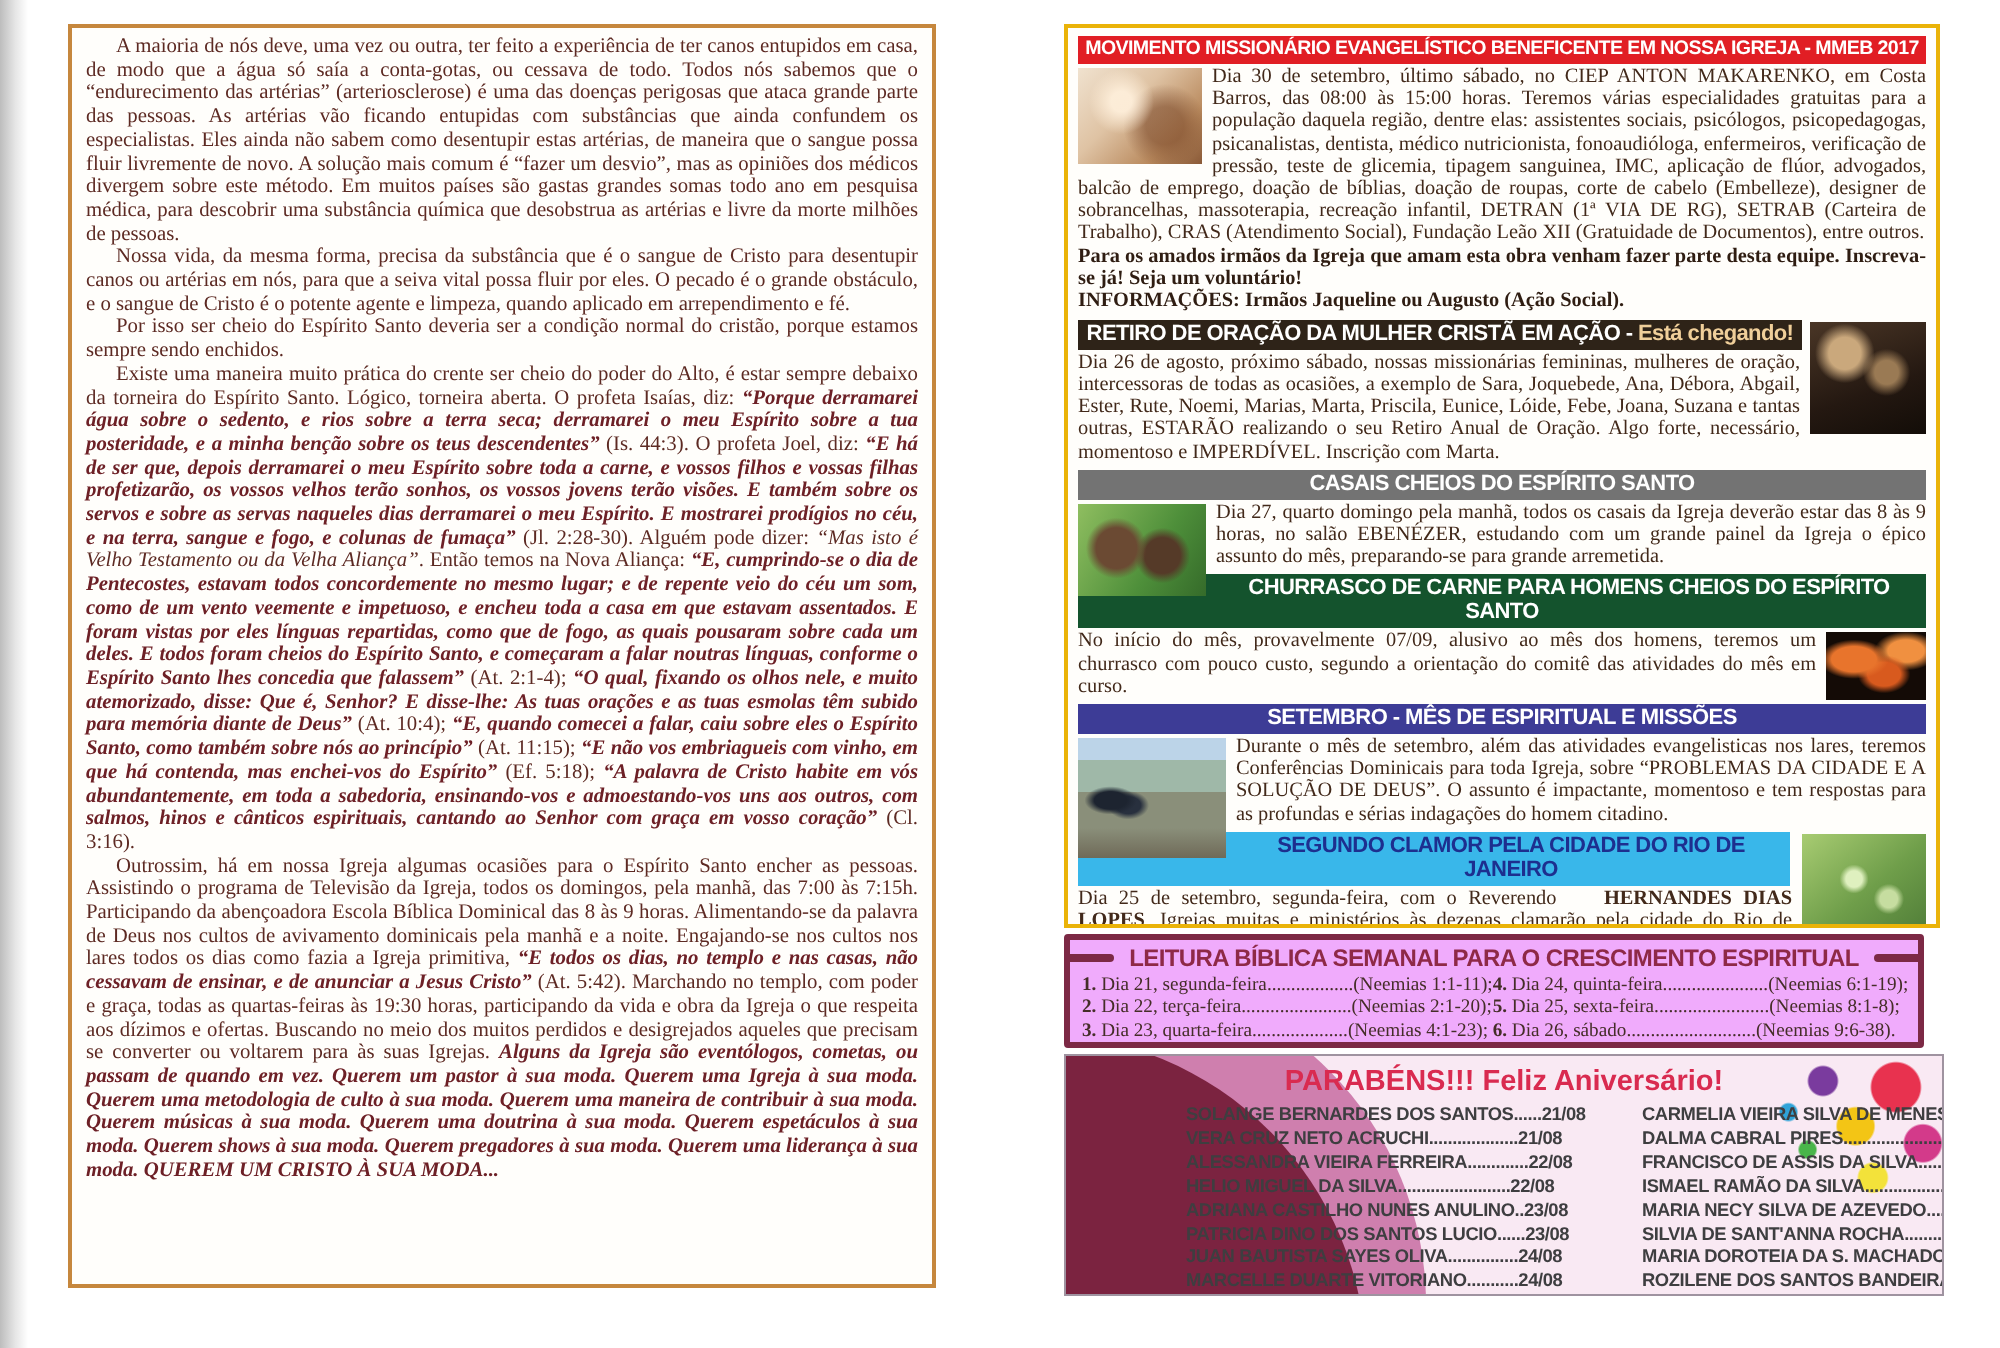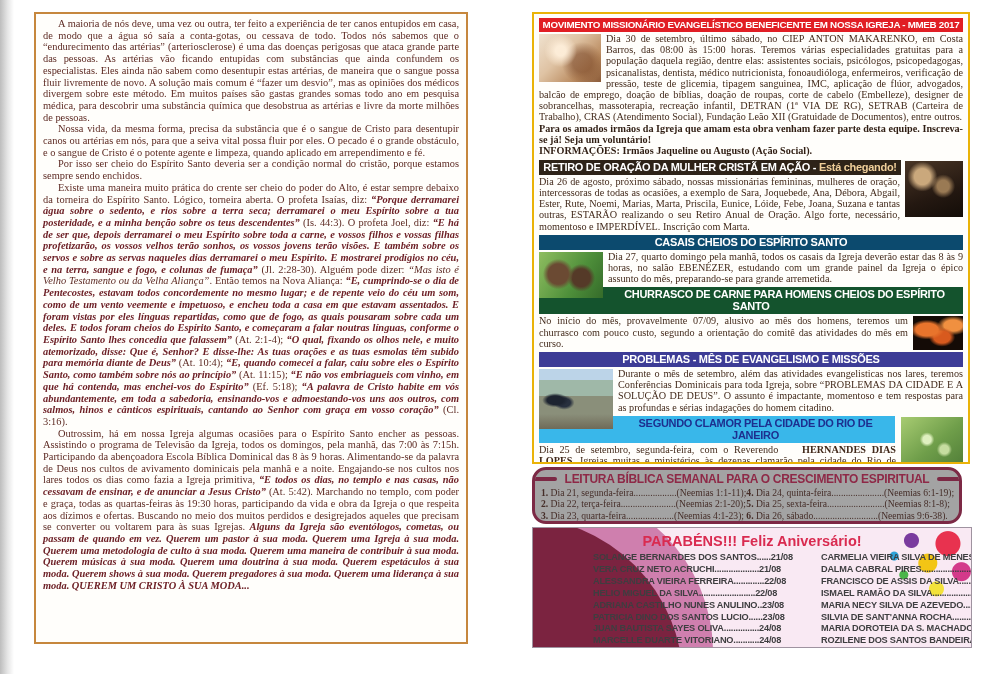--- a/index.html
+++ b/index.html
@@ -29,21 +29,21 @@
     border:2px solid #eab308;padding:4px 5px;overflow:hidden;background:#fffefb;
   }
   .sec{margin-bottom:3px;overflow:visible;}
   .sec-header{
     font-family:"Liberation Sans", sans-serif;font-weight:bold;
     font-size:11px;letter-spacing:-0.3px;color:#fff;text-align:center;
     padding:1px 2px 2px;margin-bottom:1px;
   }
   .h-red{background:#e11e24;font-size:9.8px;}
   .h-brown{background:#2e2318;margin-right:62px;}
-  .h-green{background:#0c4a6e;}
+  .h-green{background:#737373;}
   .h-darkred{background:#14532d;}
   .h-navy{background:#3d3c96;}
   .h-cyan{background:#39b7ea;color:#1d2f8f;margin-right:68px;}
   .accent{color:#f0cf9a;}
   .sec-body{margin:0;font-size:10.2px;line-height:11.2px;color:#42291a;text-align:justify;}
   .bold-line{margin:0;font-weight:bold;font-size:10.2px;line-height:11.4px;color:#2f1d12;text-align:justify;}
 
   .img{background-size:cover;}
   .float-l{float:left;margin:1px 5px 1px 0;}
   .float-r{float:right;margin:1px 0 1px 5px;}
@@ -75,21 +75,21 @@
       linear-gradient(180deg,#bcd4e8 0 18%, #9fb8a8 18% 45%, #8a8f7a 45% 75%, #6f6a58 100%);}
   .clamor-img{width:62px;height:50px;
     background:
       radial-gradient(circle at 42% 45%, #dff0bf 0 9%, transparent 16%),
       radial-gradient(circle at 70% 65%, #c6dda0 0 8%, transparent 14%),
       linear-gradient(140deg,#a8cc72,#6f9e4a 55%,#507d38);}
 
   
   .leitura-box{
     position:absolute;left:532px;top:467px;width:412px;height:47px;
-    border:3px solid #7c2945;border-radius:14px;background:#a3a3a3;padding:2px 6px;
+    border:3px solid #7c2945;border-radius:2px;background:#f0abfc;padding:2px 6px;
     overflow:hidden;
   }
   .leitura-title-row{display:flex;align-items:center;justify-content:center;gap:8px;}
   .title-rule{width:52px;height:4px;background:#7c2945;border-radius:2px;flex:0 0 auto;}
   .leitura-title{
     font-family:"Liberation Sans", sans-serif;font-weight:bold;font-size:12px;
     letter-spacing:-0.3px;color:#8e2947;white-space:nowrap;}
   .leitura-cols{display:grid;grid-template-columns:1fr 1fr;margin-top:1px;}
   .leitura-item{font-size:9.6px;line-height:11.3px;color:#452d28;white-space:nowrap;overflow:hidden;}
   .leitura-item .item-num{font-weight:bold;}
@@ -164,21 +164,21 @@
   </div>
 
   <div class="sec">
     <div class="sec-header h-darkred">CHURRASCO DE CARNE PARA HOMENS CHEIOS DO ESPÍRITO SANTO</div>
     <p class="sec-body">
       <span class="img churrasco-img float-r" style="display:block;"></span><span>No início do mês, provavelmente 07/09, alusivo ao mês dos homens, teremos um churrasco com pouco custo, segundo a orientação do comitê das atividades do mês em curso.</span>
     </p>
   </div>
 
   <div class="sec">
-    <div class="sec-header h-navy">PROBLEMAS - MÊS DE EVANGELISMO E MISSÕES</div>
+    <div class="sec-header h-navy">SETEMBRO - MÊS DE ESPIRITUAL E MISSÕES</div>
     <p class="sec-body">
       <span class="img setembro-img float-l" style="display:block;"></span><span>Durante o mês de setembro, além das atividades evangelisticas nos lares, teremos Conferências Dominicais para toda Igreja, sobre “PROBLEMAS DA CIDADE E A SOLUÇÃO DE DEUS”. O assunto é impactante, momentoso e tem respostas para as profundas e sérias indagações do homem citadino.</span>
     </p>
   </div>
 
   <div class="sec">
     <div class="img clamor-img float-r"></div>
     <div class="sec-header h-cyan">SEGUNDO CLAMOR PELA CIDADE DO RIO DE JANEIRO</div>
     <p class="sec-body"><span class="seg-n">Dia 25 de setembro, segunda-feira, com o Reverendo </span><span class="seg-b">HERNANDES DIAS LOPES</span><span class="seg-n">. Igrejas muitas e ministérios às dezenas clamarão pela cidade do Rio de Janeiro.</span></p>
   </div>

